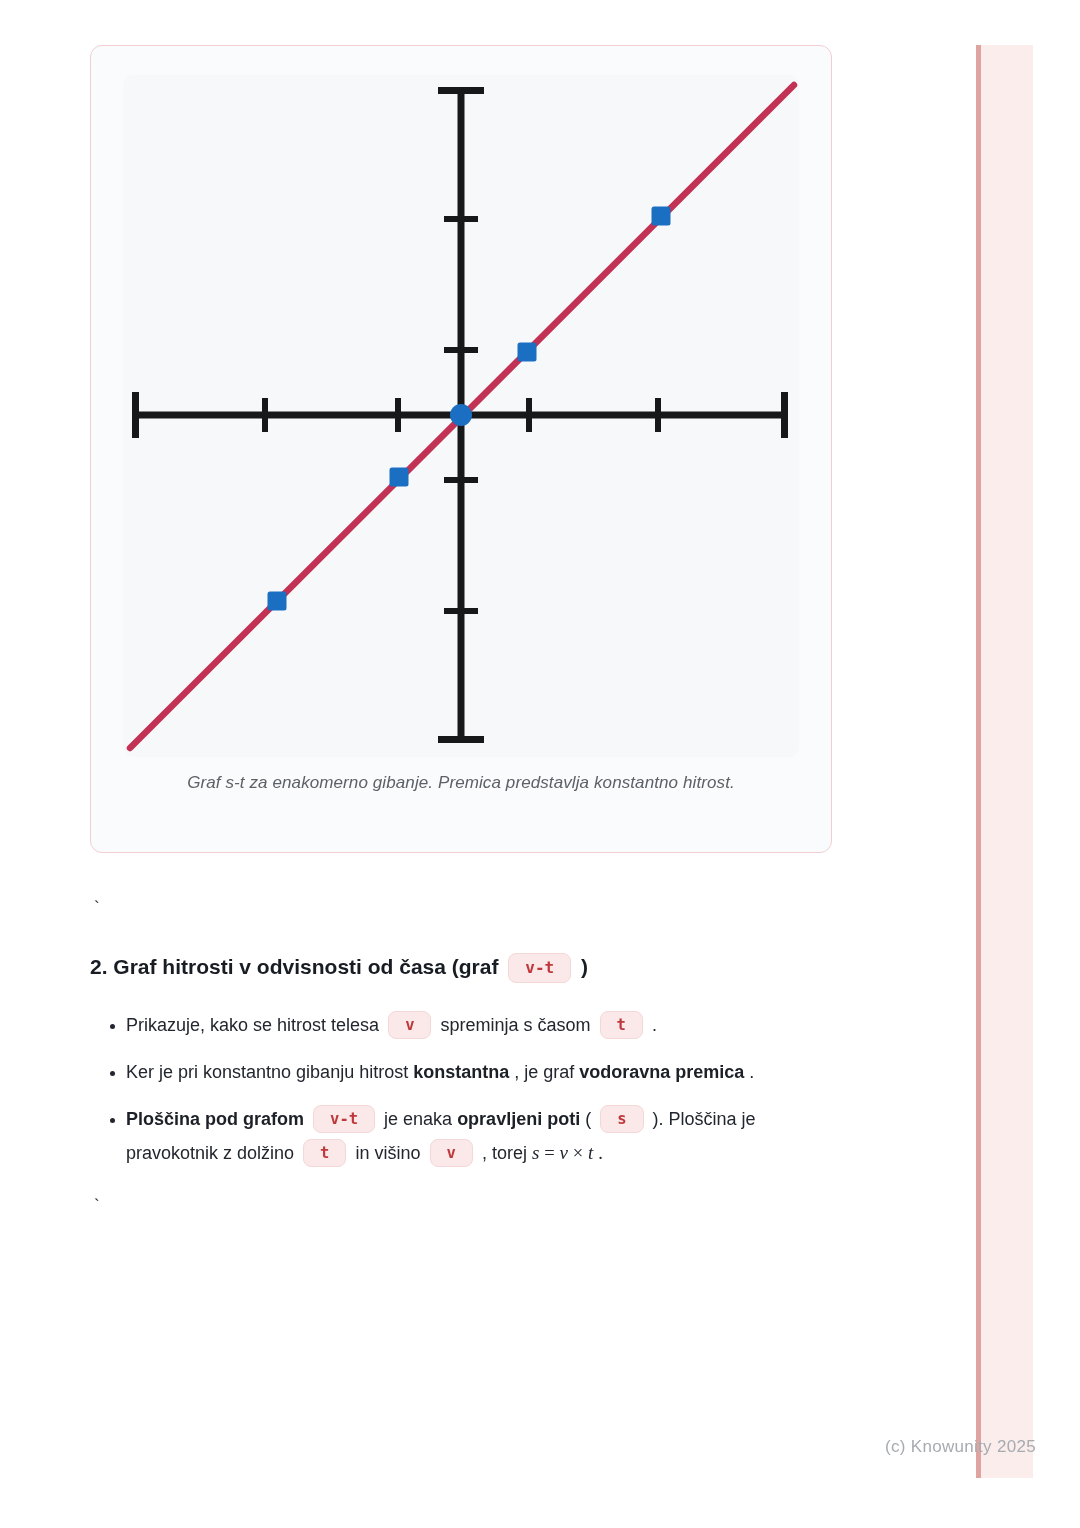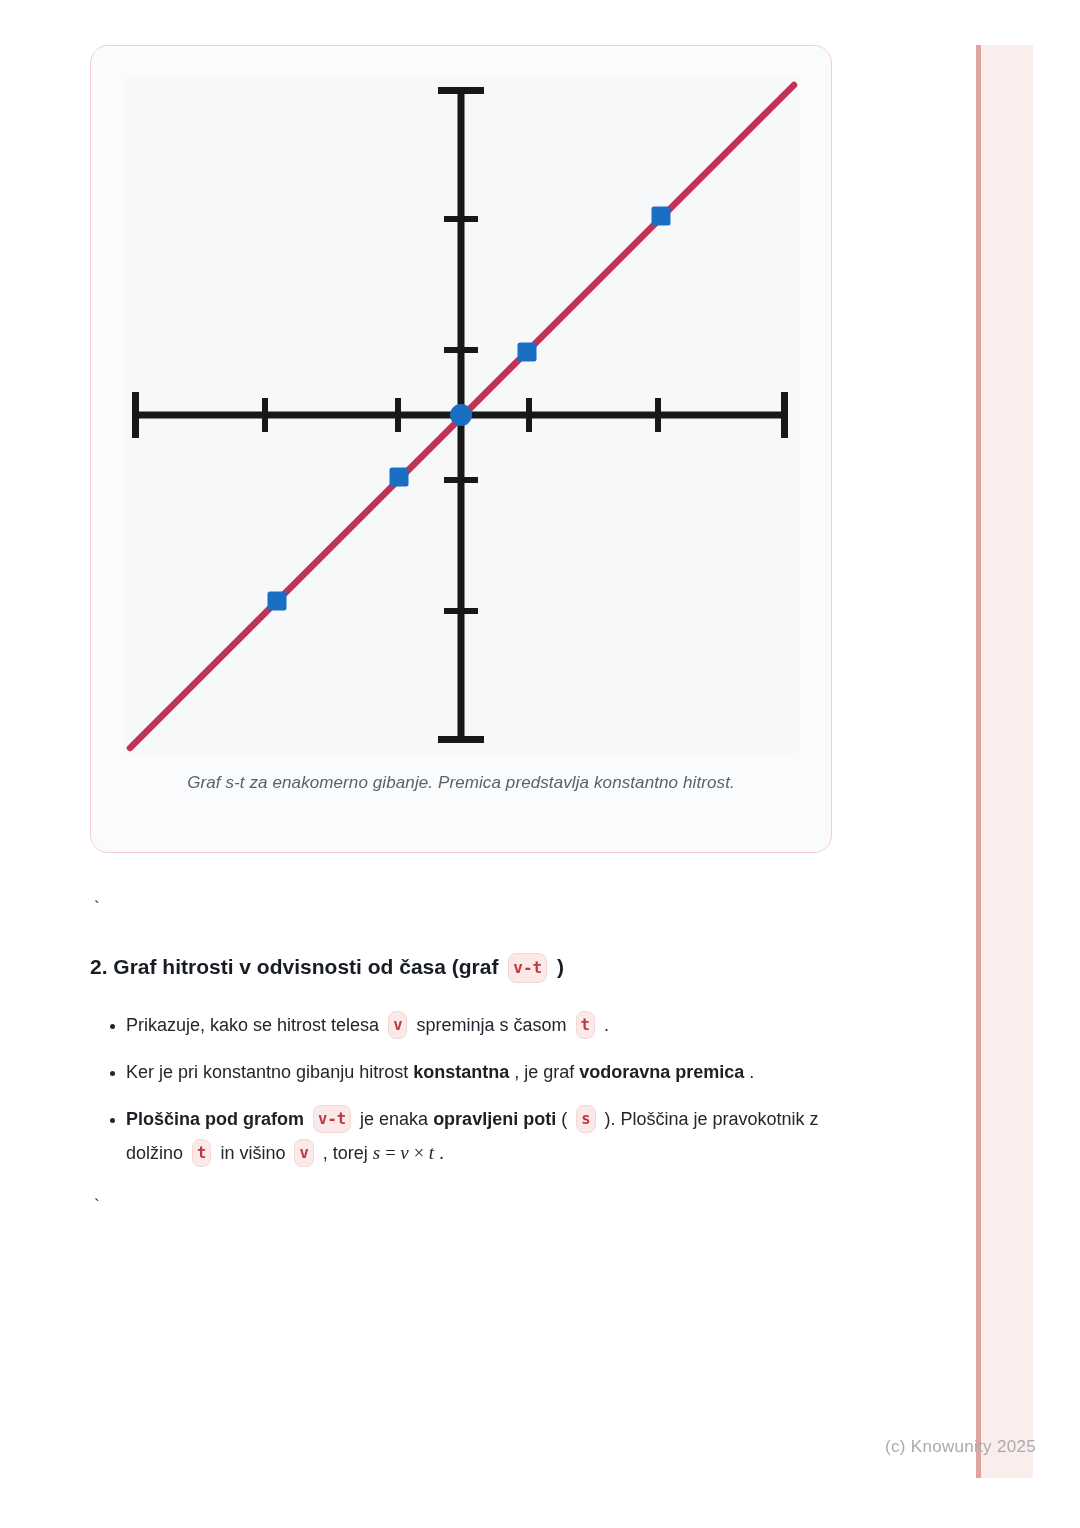--- a/index.html
+++ b/index.html
@@ -29,21 +29,21 @@
     z-index: 2;
   }
 
   
   .figure-card {
     margin-top: 45px;
     width: 742px; height: 808px;
     box-sizing: border-box;
     background: #fafbfc;
     border: 1.5px solid #f2ced2;
-    border-radius: 18px;
+    border-radius: 12px;
   }
   .plot-panel {
     width: 676px; height: 682px;
     margin: 29px auto 0 auto;
     background: #f7f8fa;
     border-radius: 10px;
     overflow: hidden;
   }
   .plot-panel svg { display: block; width: 100%; height: 100%; }
   .figure-caption {
@@ -88,21 +88,21 @@
   }
   ul.bullets li::marker { color: #22262e; font-size: 15px; }
 
   .seg-bold, strong.seg-bold { font-weight: 700; color: #1c2027; text-align: center; }
 
   .seg-code {
     display: inline-block;
     background: #fbe9e9;
     border: 1px solid #f4d7d7;
     border-radius: 8px;
-    padding: 0 4px;
+    padding: 0 16px;
     margin: 0 4px;
     font-family: "DejaVu Sans Mono", "Liberation Mono", monospace;
     font-size: 15.5px;
     font-weight: bold;
     color: #bf393c;
     line-height: 26px;
     vertical-align: 1px;
   }
   .section-heading .seg-code { font-size: 16px; line-height: 28px; }
 

